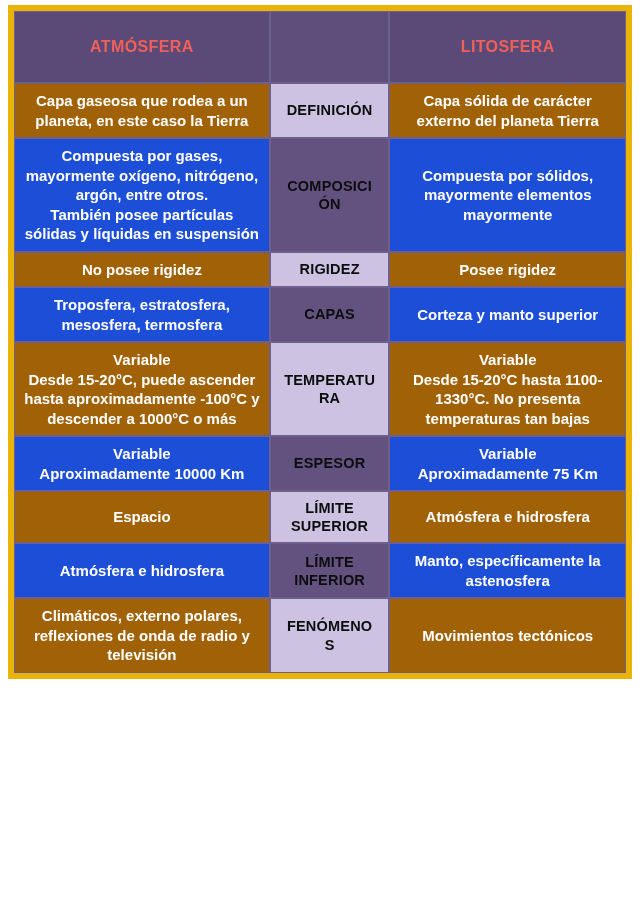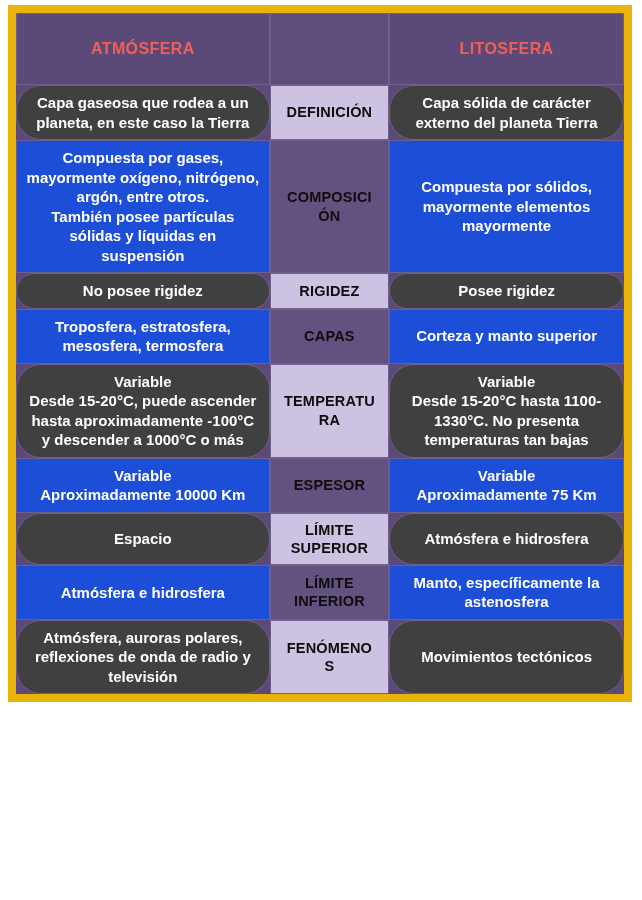--- a/index.html
+++ b/index.html
@@ -24,21 +24,21 @@
   
   #comparison-table {
     position: absolute;
     left: 8px;
     top: 5px;
     width: 624px;
     border-collapse: separate;
     border-spacing: 0;
     background: #5b4a78;
     box-sizing: border-box;
-    border: 8px solid #eab308;
+    border: 6px solid #eab308;
   }
 
   #comparison-table td,
   #comparison-table th {
     box-sizing: border-box;
     padding: 7px 9px;
     vertical-align: middle;
     text-align: center;
     border: 1px solid #6f5f8c;
   }
@@ -73,21 +73,21 @@
   }
   .mid-cell {
     color: #0d0d0d;
     font-size: 14.5px;
     font-weight: bold;
     line-height: 1.25;
     letter-spacing: 0.2px;
   }
 
   
-  tr.band-light .side-cell { background: #404040; border-radius: 25px; }
+  tr.band-light .side-cell { background: #a16207; }
   tr.band-light .mid-cell  { background: #cdc2e1; }
   tr.band-dark  .side-cell { background: #1d4ed8; }
   tr.band-dark  .mid-cell  { background: #63527f; margin-top: 6px; }
 
   tr.band-light td { border-color: #c2b6d8; }
   tr.band-dark  td { border-color: #6f5f8c; }
 
   .cell-text { display: block; white-space: pre-line; }
 
   
@@ -218,21 +218,21 @@
           <td class="mid-cell">
             <span class="cell-text">LÍMITE
 INFERIOR</span>
           </td>
           <td class="side-cell">
             <span class="cell-text">Manto, específicamente la astenosfera</span>
           </td>
         </tr>
         <tr class="band-light">
           <td class="side-cell">
-            <span class="cell-text">Atmósfera, auroras polares, reflexiones de onda de radio y televisión</span>
+            <span class="cell-text">Climáticos, externo polares, reflexiones de onda de radio y televisión</span>
           </td>
           <td class="mid-cell">
             <span class="cell-text">FENÓMENO
 S</span>
           </td>
           <td class="side-cell">
             <span class="cell-text">Movimientos tectónicos</span>
           </td>
         </tr>
       </tbody>

